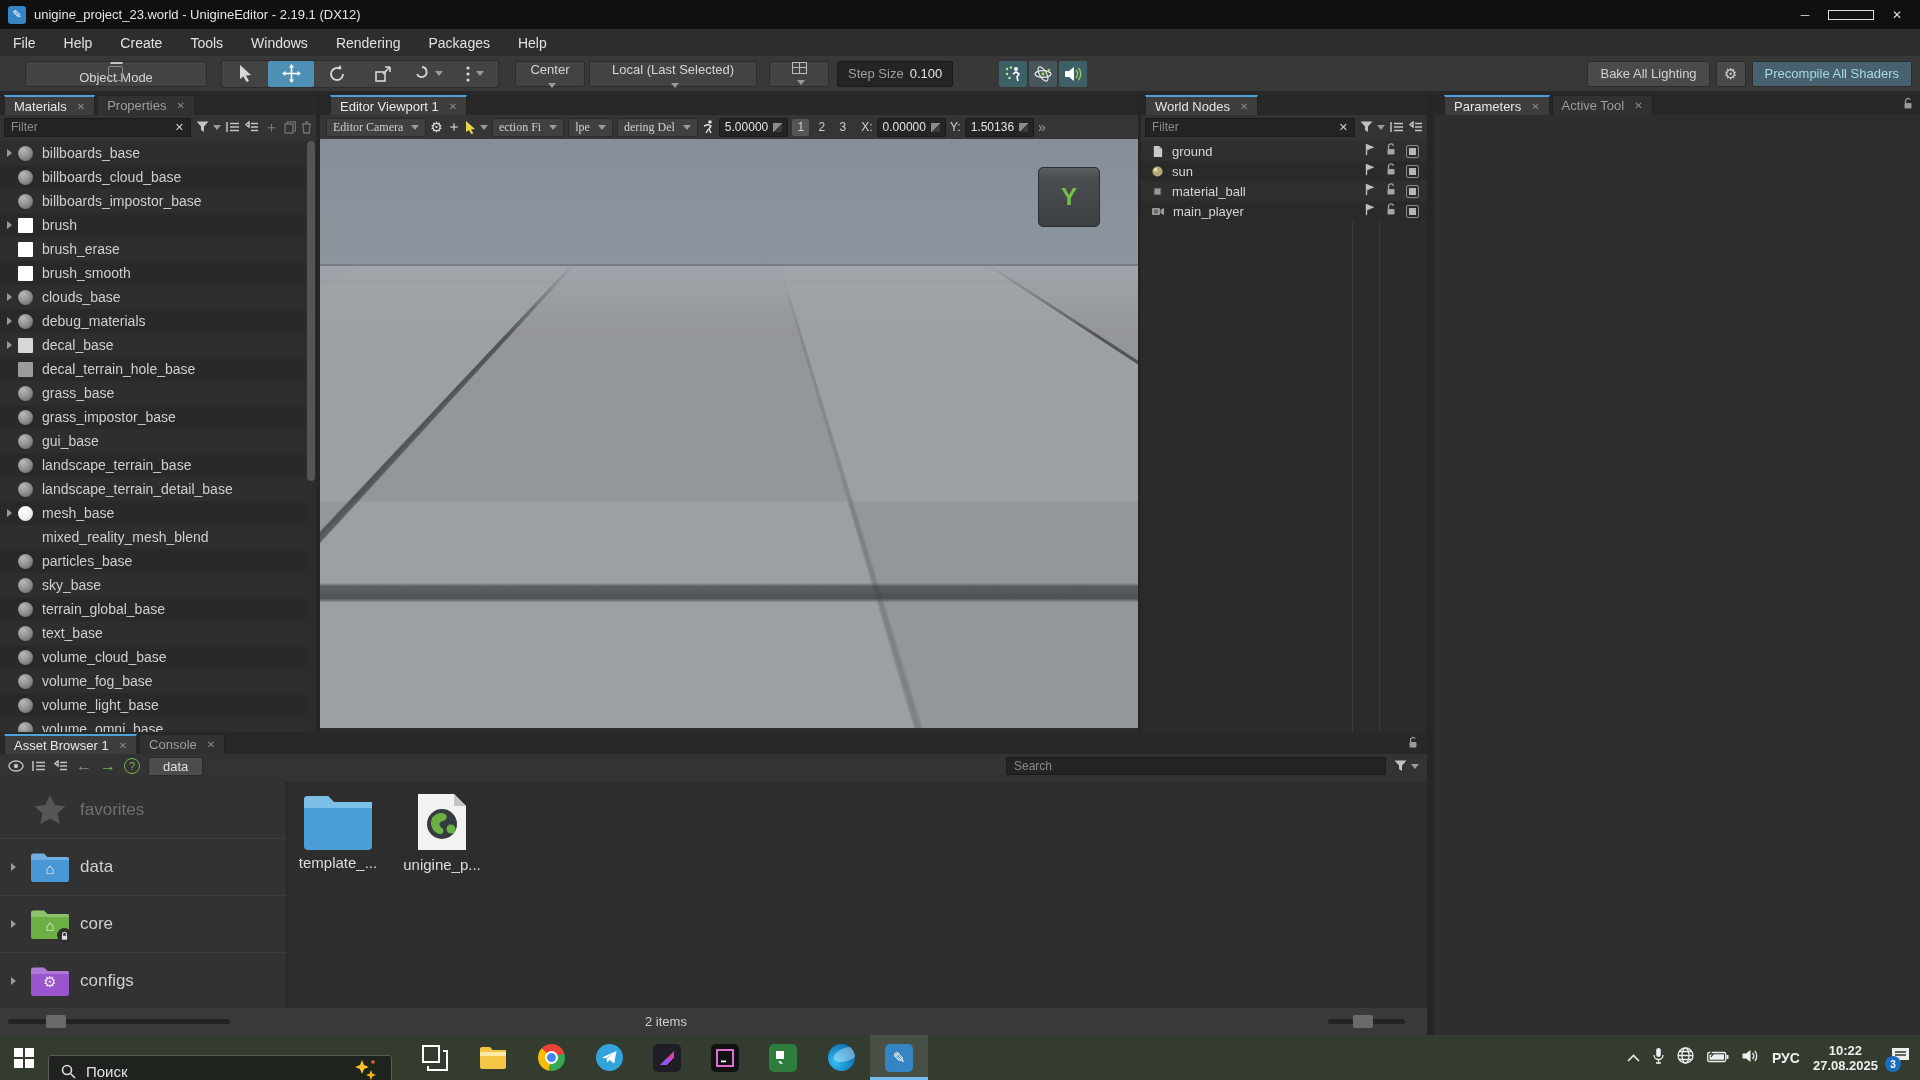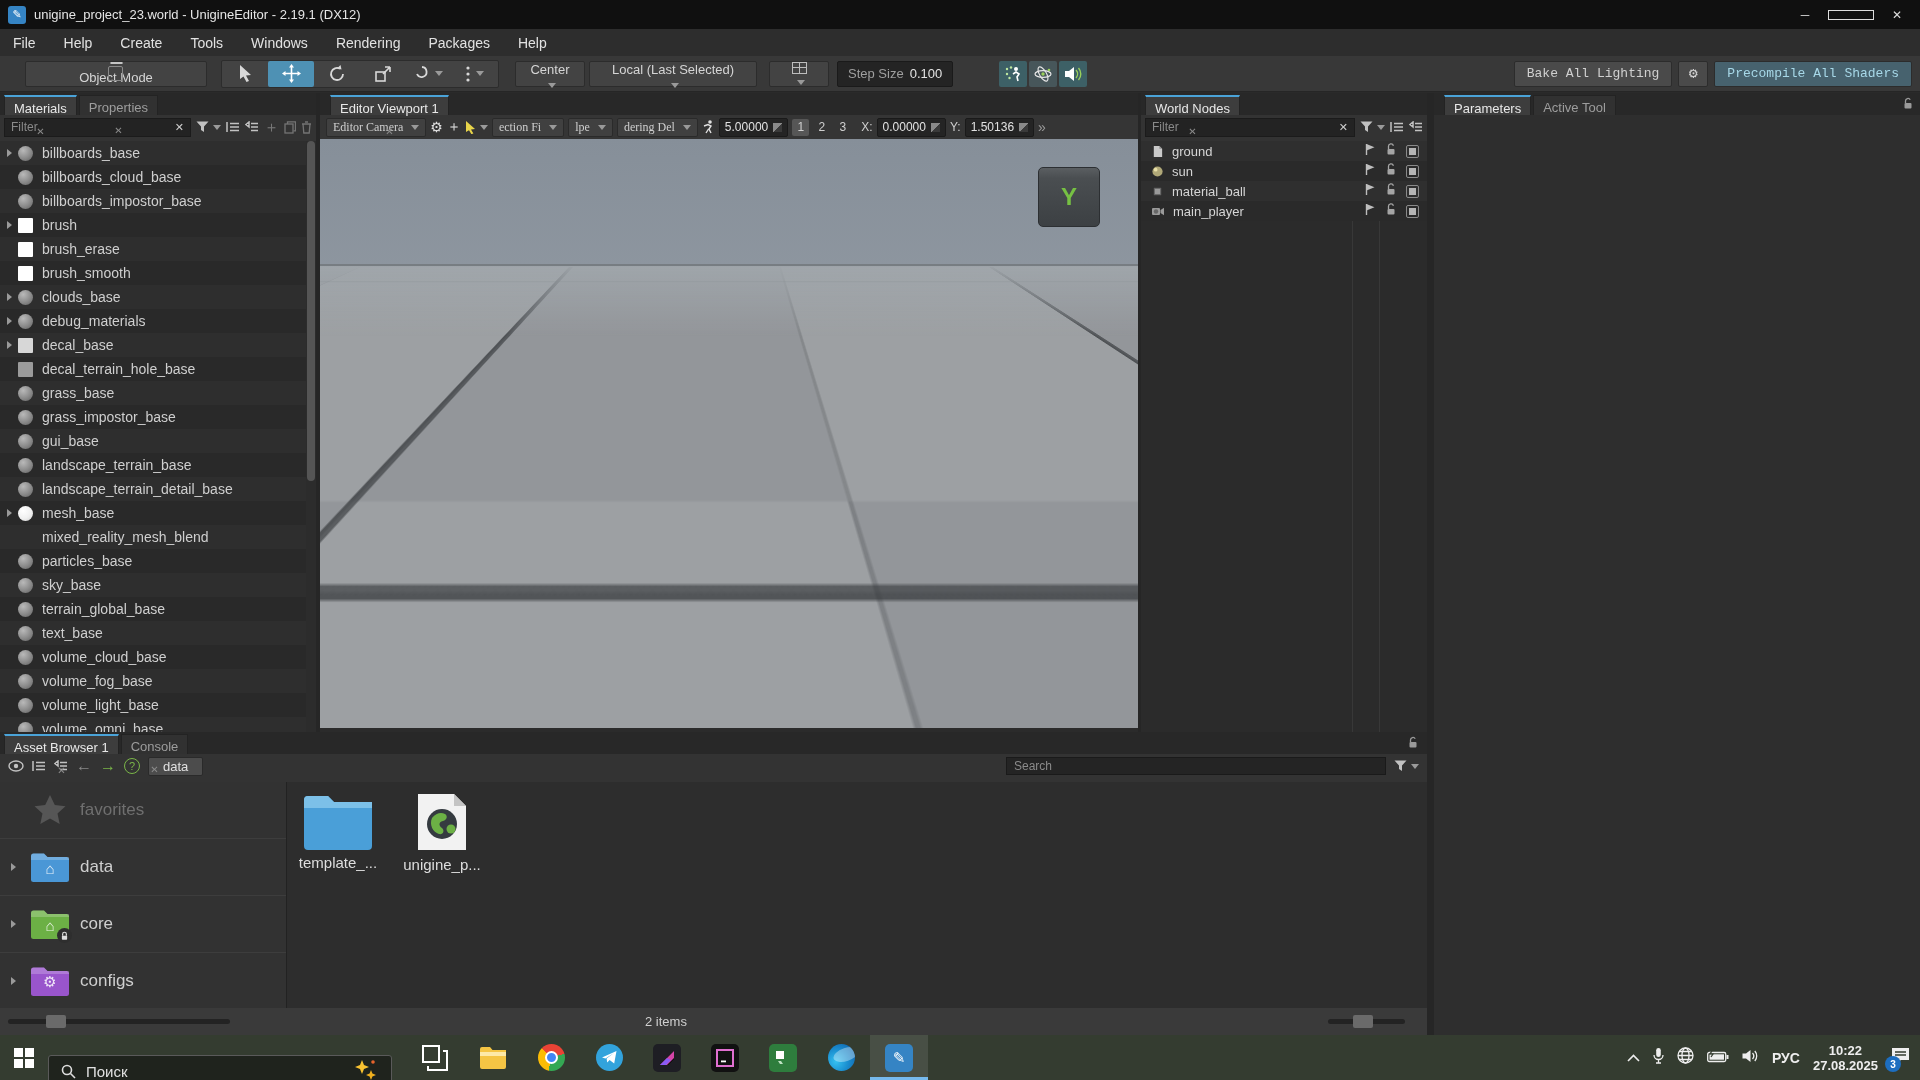--- a/index.html
+++ b/index.html
@@ -46,33 +46,33 @@
   .snapbtn { margin-left:12px; width:60px; }
   .grid-ic { width:15px; height:12px; border:1px solid #bdbdbd;
     background:linear-gradient(#bdbdbd,#bdbdbd) 50% 0/1px 100% no-repeat,
                linear-gradient(#bdbdbd,#bdbdbd) 0 50%/100% 1px no-repeat; }
   .step { height:26px; margin-left:8px; background:#242424; border:1px solid #1a1a1a; border-radius:2px;
     display:flex; align-items:center; gap:6px; padding:0 10px; }
   .step .lab { color:#9f9f9f; } .step .val { color:#e3e3e3; }
   .toggles { display:flex; gap:2px; margin-left:46px; }
   .tog { width:28px; height:26px; border-radius:2px; display:flex; align-items:center; justify-content:center; }
   .tog.on { background:#3d6066; } .tog.half { background:#47565a; }
-  .tb-right { margin-left:auto; display:flex; gap:6px; margin-right:8px; align-items:center;font-family:Liberation Mono, monospace; }
+  .tb-right { margin-left:auto; display:flex; gap:6px; margin-right:8px; align-items:center; }
   .btn { height:26px; background:#4a4a4a; border:1px solid #2c2c2c; border-radius:2px;
     display:flex; align-items:center; justify-content:center; padding:0 12px; color:#d0d0d0; }
   .btn.gear { width:30px; font-size:15px; }
   .btn.precompile { background:#47626e; color:#a7d8e8; }
 
   
   .workspace { position:absolute; left:0; top:93px; width:1920px; height:942px; background:#262626; }
   .panel { position:absolute; background:#333; }
   .tabsrow { height:22px; background:#282828; display:flex; align-items:flex-end; gap:2px;
     padding-left:4px; font-size:13px; position:relative; }
   .tab { height:20px; background:#313131; color:#9d9d9d; display:flex; align-items:center;
-    gap:10px; padding:4px 9px; border:1px solid #232323; border-bottom:none;flex-direction:column; }
+    gap:10px; padding:4px 9px; border:1px solid #232323; border-bottom:none; }
   .tab.active { background:#3d3d3d; color:#e8e8e8; border-top:2px solid #4aa3d8; }
   .tab .x { color:#8b8b8b; font-size:10px; }
   .filterrow { height:24px; display:flex; align-items:center; gap:5px; padding:2px 4px; background:#333; }
   .f-input { flex:1; height:19px; background:#232323; border:1px solid #1b1b1b; display:flex;
     align-items:center; padding:0 6px; color:#8a8a8a; font-size:12px; }
   .f-input .x { margin-left:auto; color:#cfcfcf; font-size:11px; }
   .ic { display:inline-flex; align-items:center; justify-content:center; }
   .dim { opacity:.45; }
 
   

